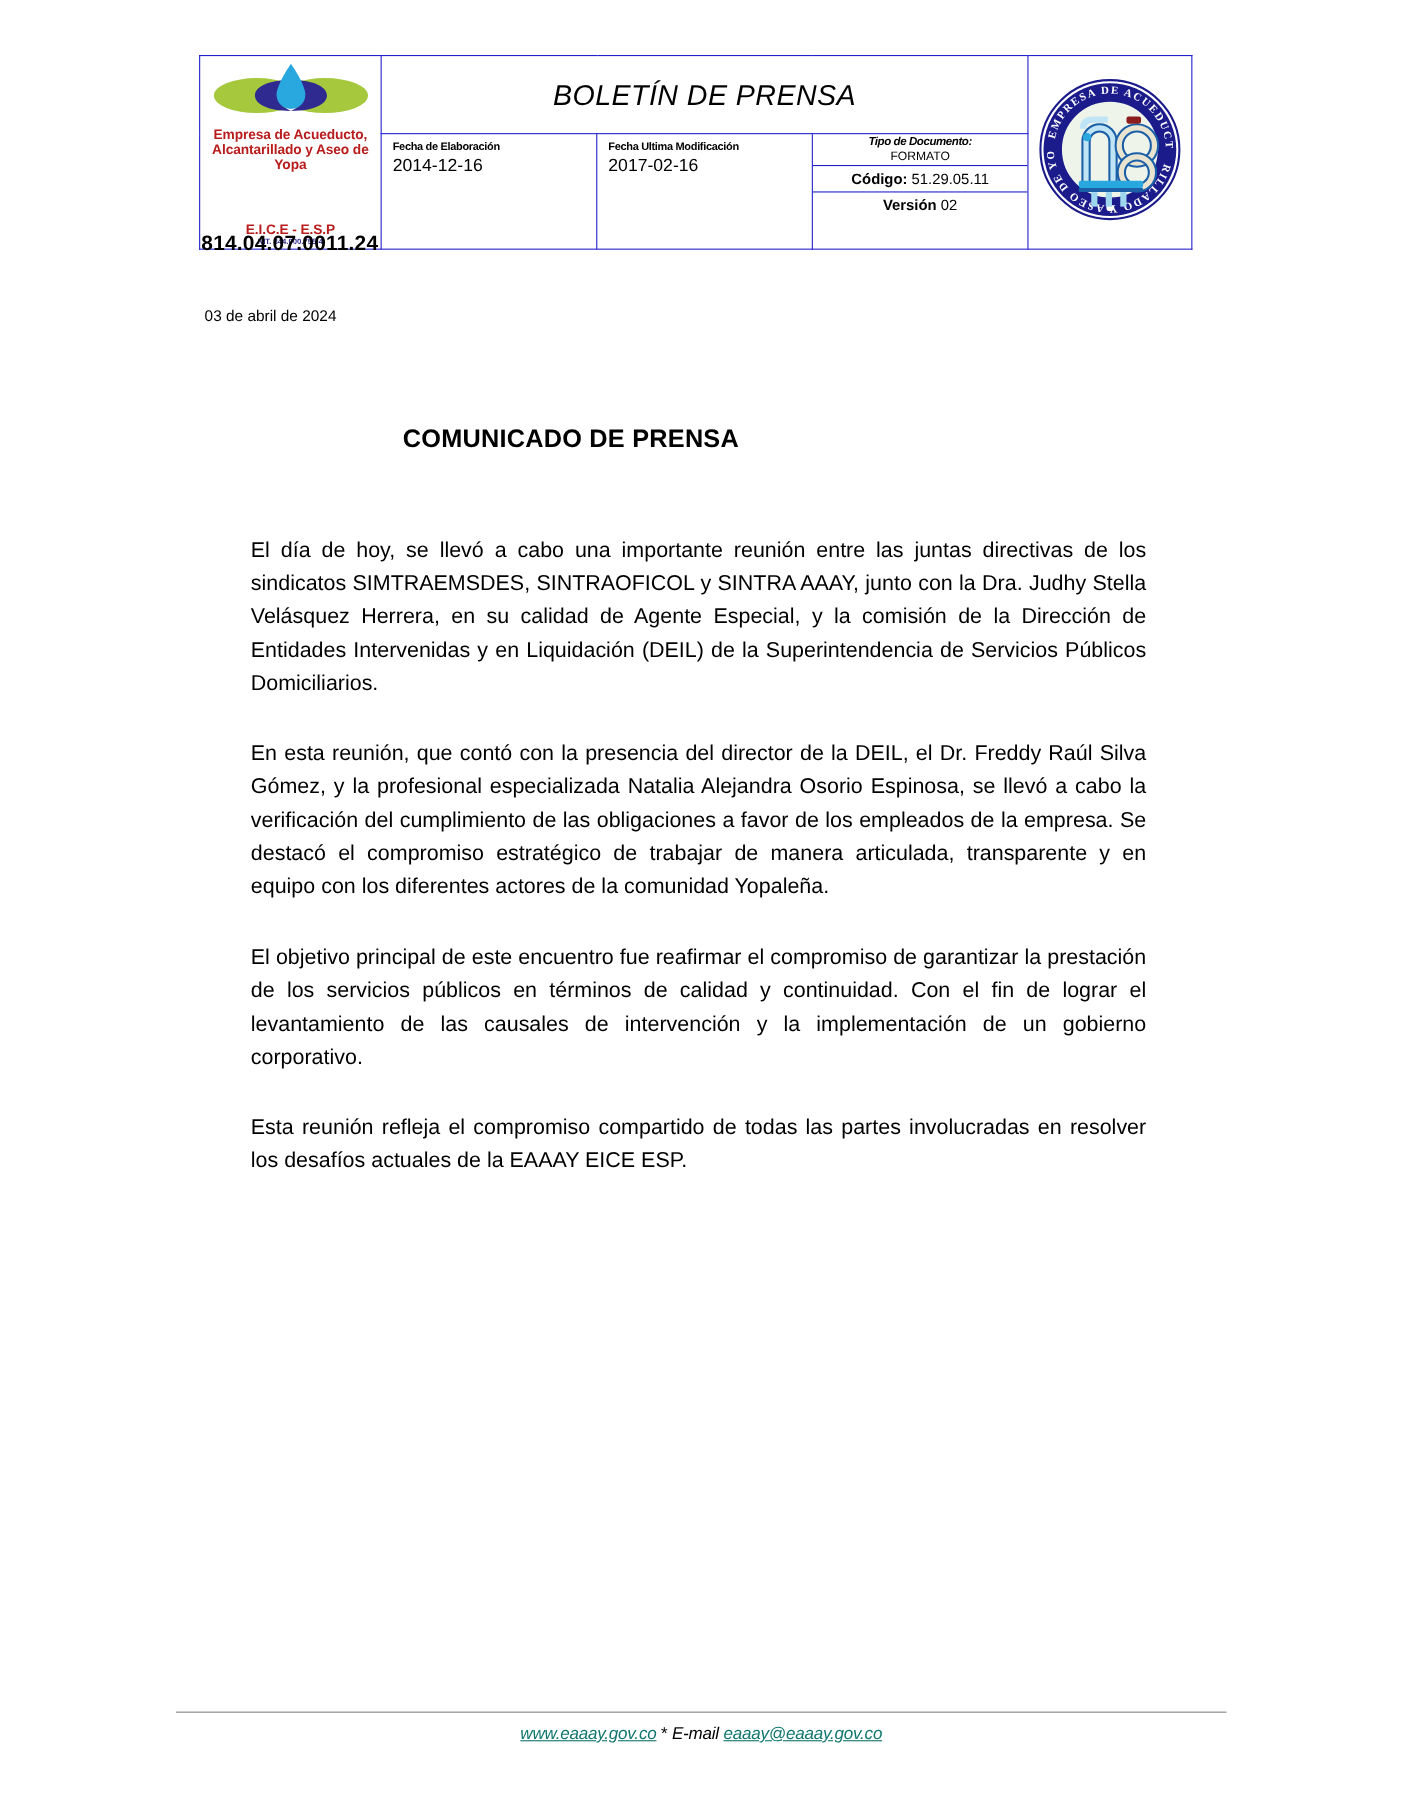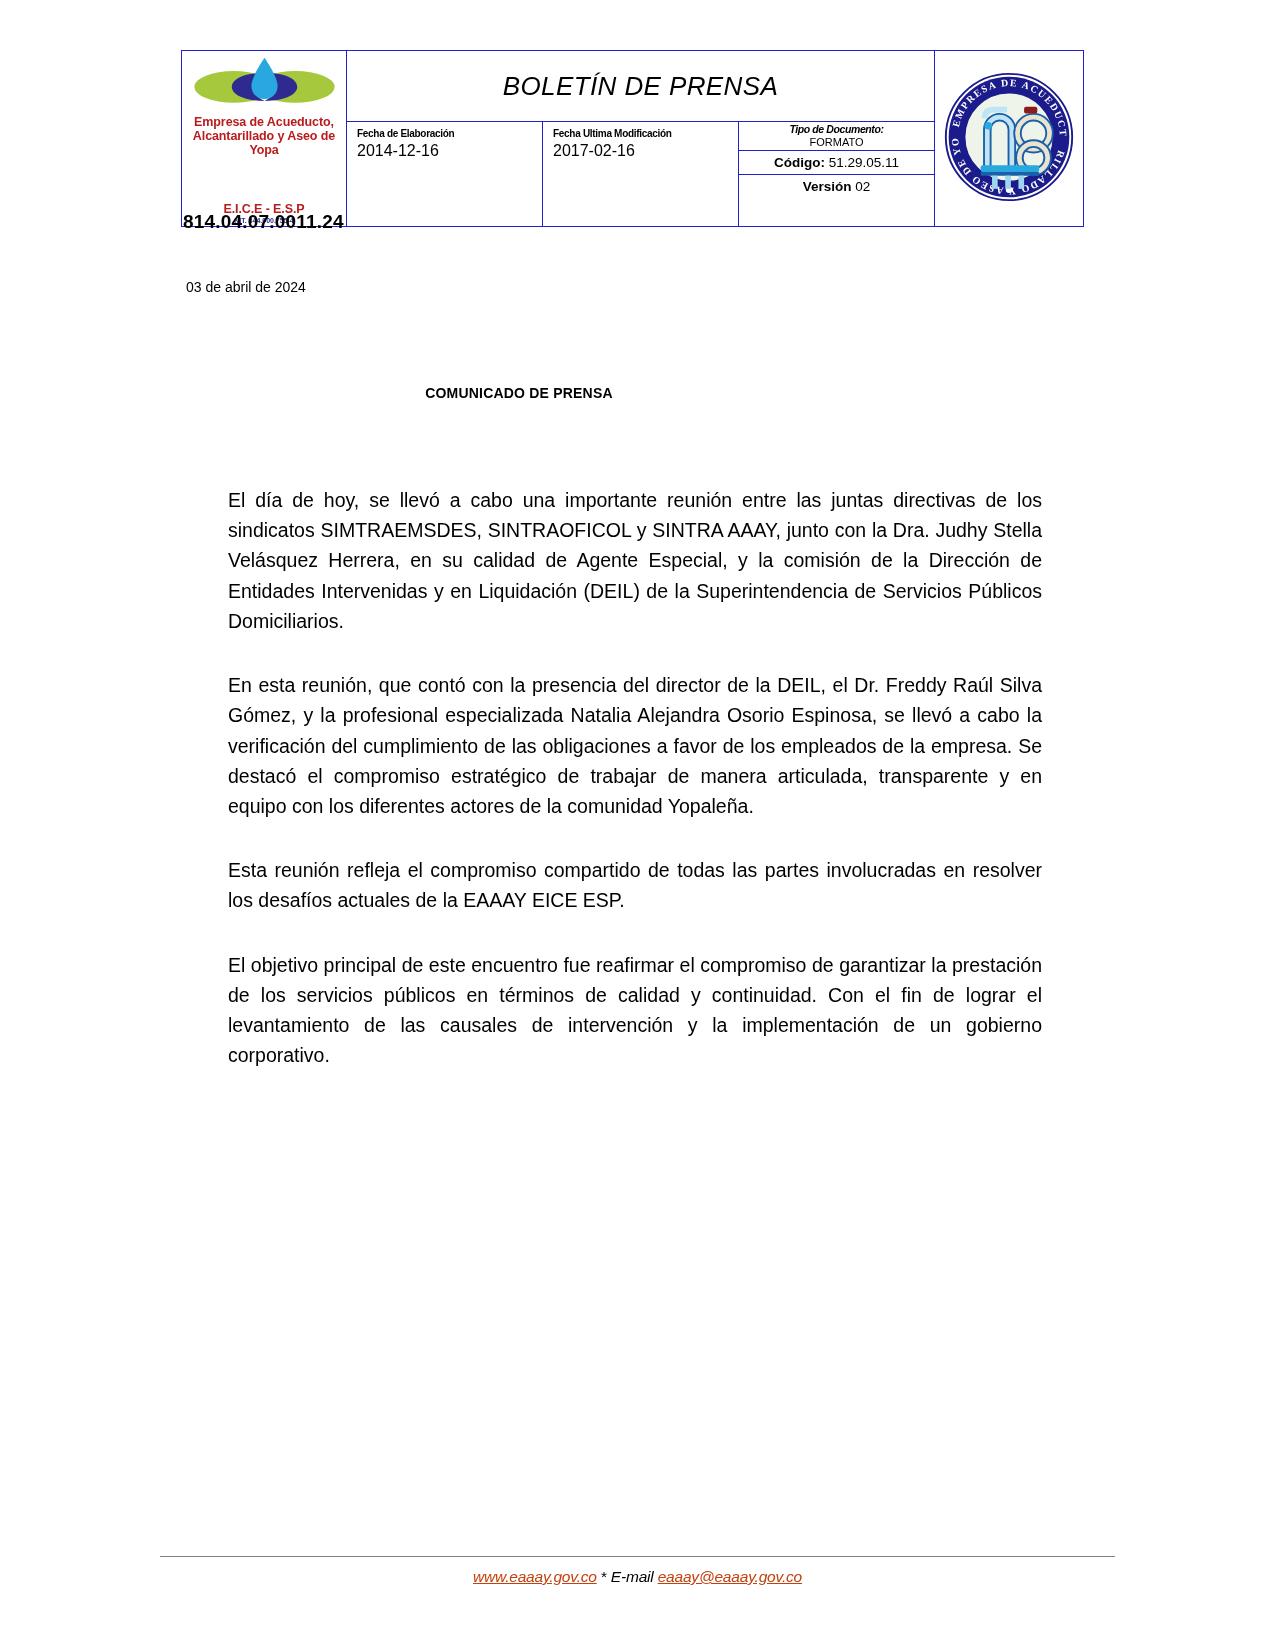--- a/index.html
+++ b/index.html
@@ -150,21 +150,21 @@
     left: 186px;
     top: 279px;
     font-size: 14px;
   }
   .comunicado {
     position: absolute;
     left: 0;
     top: 385px;
     width: 1038px;
     text-align: center;
-    font-size: 14px;
+    font-size: 23px;
     font-weight: bold;
     letter-spacing: 0.2px;
   }
   .body-block {
     position: absolute;
     left: 228px;
     top: 485px;
     width: 814px;
   }
   .body-block p {
@@ -192,21 +192,21 @@
   .footer-line {
     text-align: center;
     font-style: italic;
     font-size: 15.5px;
     line-height: 1.5;
     letter-spacing: -0.2px;
   }
   .footer-star { font-style: normal; }
   .footer-num { font-weight: bold; font-size: 17px; font-style: italic; }
   .footer-link {
-    color: #c2410c;
+    color: #0f766e;
     text-decoration: underline;
     font-style: italic;
   }
 </style>
 </head>
 <body>
 
 <div class="page">
 
   <table class="header-table">
@@ -317,22 +317,22 @@
 
   <div class="ref-no">814.04.07.0011.24</div>
 
   <div class="letter-date">03 de abril de 2024</div>
 
   <div class="comunicado">COMUNICADO DE PRENSA</div>
 
   <div class="body-block">
     <p>El día de hoy, se llevó a cabo una importante reunión entre las juntas directivas de los sindicatos SIMTRAEMSDES, SINTRAOFICOL y SINTRA AAAY, junto con la Dra. Judhy Stella Velásquez Herrera, en su calidad de Agente Especial, y la comisión de la Dirección de Entidades Intervenidas y en Liquidación (DEIL) de la Superintendencia de Servicios Públicos Domiciliarios.</p>
     <p>En esta reunión, que contó con la presencia del director de la DEIL, el Dr. Freddy Raúl Silva Gómez, y la profesional especializada Natalia Alejandra Osorio Espinosa, se llevó a cabo la verificación del cumplimiento de las obligaciones a favor de los empleados de la empresa. Se destacó el compromiso estratégico de trabajar de manera articulada, transparente y en equipo con los diferentes actores de la comunidad Yopaleña.</p>
+    <p>El objetivo principal de este encuentro fue reafirmar el compromiso de garantizar la prestación de los servicios públicos en términos de calidad y continuidad. Con el fin de lograr el levantamiento de las causales de intervención y la implementación de un gobierno corporativo.</p>
     <p>Esta reunión refleja el compromiso compartido de todas las partes involucradas en resolver los desafíos actuales de la EAAAY EICE ESP.</p>
-    <p>El objetivo principal de este encuentro fue reafirmar el compromiso de garantizar la prestación de los servicios públicos en términos de calidad y continuidad. Con el fin de lograr el levantamiento de las causales de intervención y la implementación de un gobierno corporativo.</p>
   </div>
 
   <div class="footer">
     <div class="footer-rule"></div>
     <div class="footer-line">
       <a class="footer-link" href="#">www.eaaay.gov.co</a>
       <span class="footer-star">*</span>
       <span>E-mail</span>
       <a class="footer-link" href="#">eaaay@eaaay.gov.co</a>
     </div>

